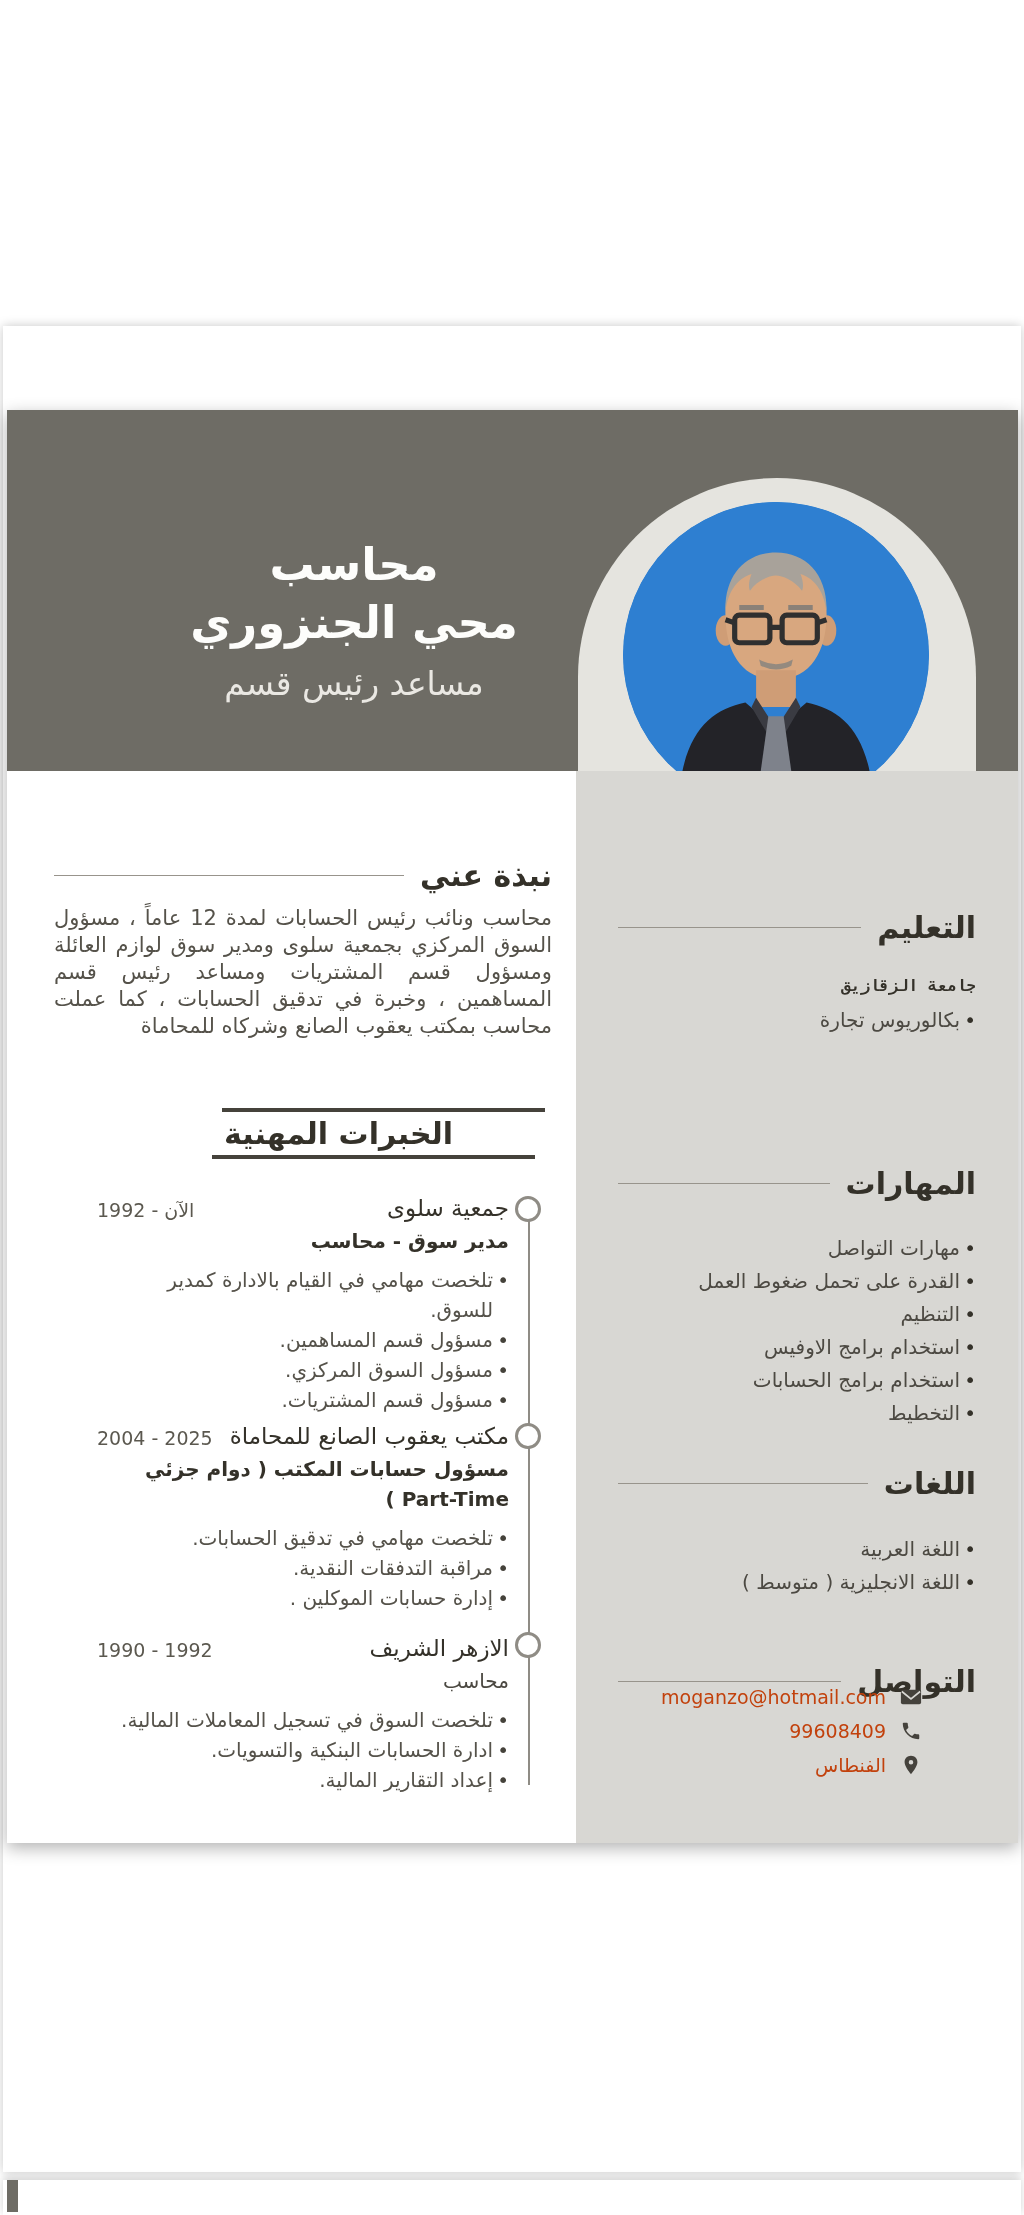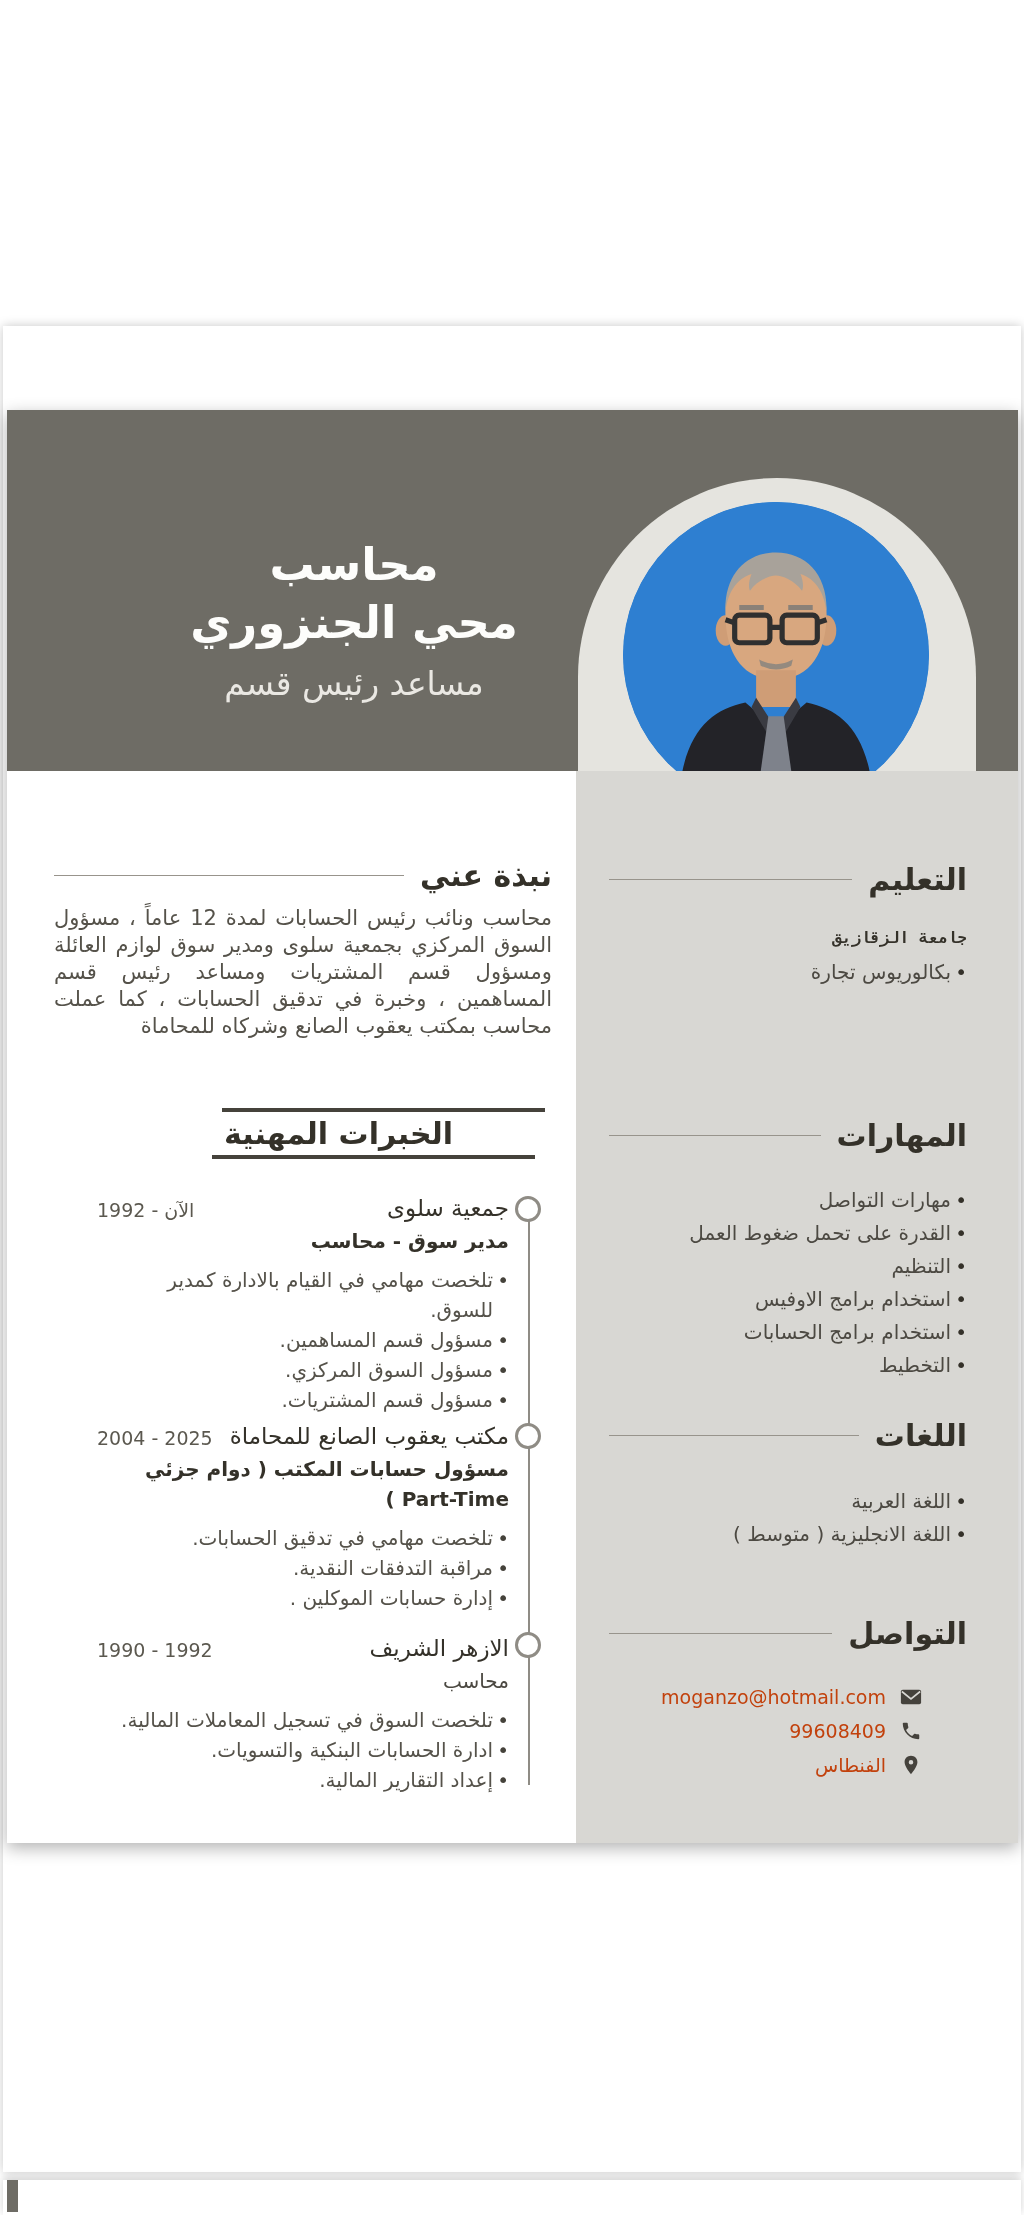--- a/index.html
+++ b/index.html
@@ -58,21 +58,21 @@
   .job-role  { font-size:20px; font-weight:bold; color:var(--text-dark,#343129); line-height:30px; margin-top:2px; }
   .job-role.normal { font-weight:normal; color:#4b4841; }
   .job-bullets { list-style:none; margin-top:9px; }
   .job-bullets li { font-size:20px; line-height:30px; color:var(--text-body,#55524a);
                     padding-right:16px; position:relative; }
   .job-bullets li::before { content:"•"; position:absolute; right:0; color:var(--accent-dark,#45423b); }
   .job-date { position:absolute; left:90px; width:140px; font-size:19px; color:#5b584f;
               direction:ltr; text-align:left; line-height:32px; }
   .date1 { top:784px; } .date2 { top:1012px; } .date3 { top:1224px; }
 
-  .side-sec { position:absolute; right:51px; width:358px; }
+  .side-sec { position:absolute; right:42px; width:358px;margin-top:48px; }
   .sec-edu-h { top:452px; } .sec-edu-b { top:514px; }
   .sec-skl-h { top:708px; } .sec-skl-b { top:772px; }
   .sec-lng-h { top:1008px; } .sec-lng-b { top:1073px; }
   .sec-cnt-h { top:1206px; }
   .side-school { font-size:16px; font-weight:bold; color:var(--text-dark,#343129);
                  direction:rtl; text-align:right; line-height:30px;font-family:Liberation Mono, monospace; }
   .side-list { list-style:none; direction:rtl; text-align:right; margin-top:2px; }
   .side-list li { font-size:20px; line-height:33px; color:#4c4942;
                   padding-right:16px; position:relative; }
   .side-list li::before { content:"•"; position:absolute; right:0; color:var(--text-dark,#343129); }

